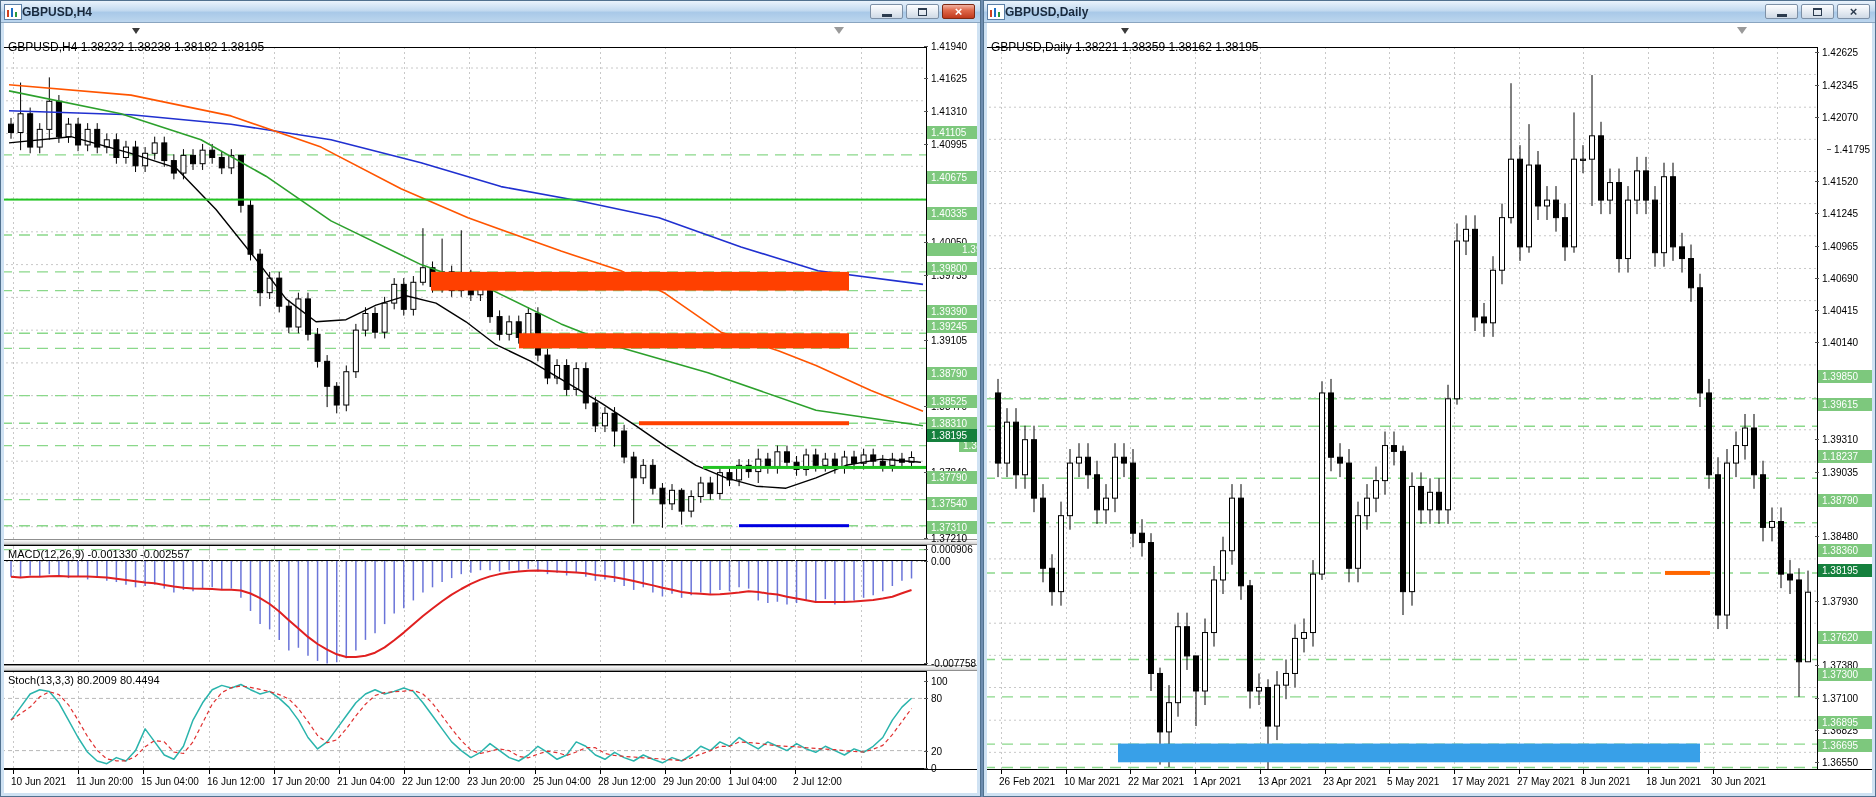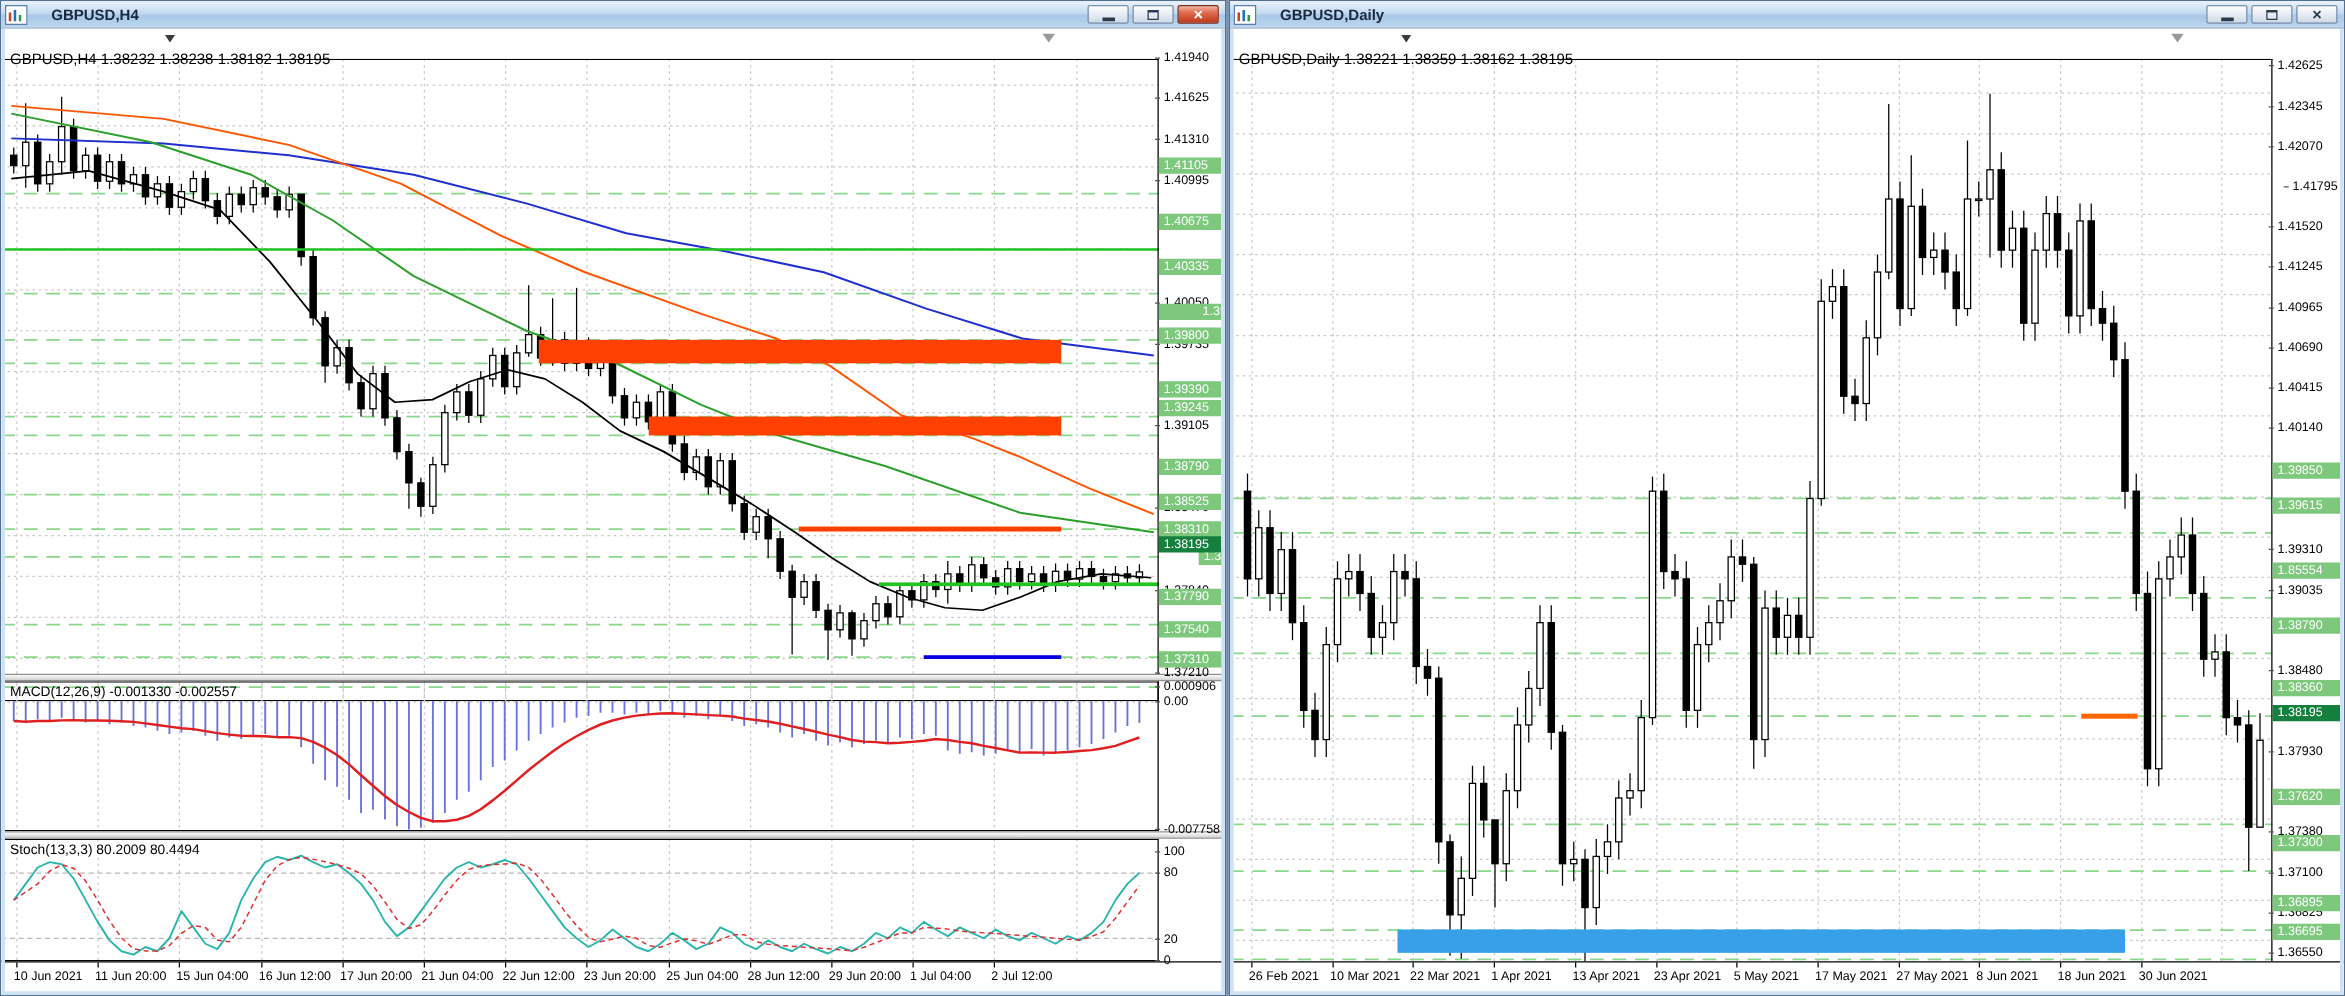--- a/index.html
+++ b/index.html
@@ -2,21 +2,21 @@
 <html><head>
 <meta charset="utf-8">
 <style>
   html,body{margin:0;padding:0;}
   body{width:1876px;height:797px;background:#6d8db0;font-family:"Liberation Sans",sans-serif;position:relative;overflow:hidden;}
   .window{position:absolute;top:0;height:797px;background:#fff;border:1px solid #51718f;box-sizing:border-box;}
   #win-left{left:0;width:981px;}
   #win-right{left:983px;width:893px;}
   .titlebar{position:absolute;top:0;left:0;right:0;height:22px;box-sizing:border-box;
     background:linear-gradient(#eaf3fc,#c3daf0 45%,#a9c9e8 55%,#bcd6ee);
-    border-bottom:1px solid #8aa5c0;display:flex;align-items:center;padding:0 3px;gap:19px;}
+    border-bottom:1px solid #8aa5c0;display:flex;align-items:center;padding:0 3px;gap:0;}
   .win-icon{width:16px;height:14px;background:#fff;border:1px solid #5b7fa6;position:relative;flex:0 0 auto;}
   .win-icon i{position:absolute;width:2px;background:#1c6fc4;bottom:2px;}
   .win-icon i:nth-child(1){left:2px;height:7px;background:#d04020;}
   .win-icon i:nth-child(2){left:6px;height:9px;}
   .win-icon i:nth-child(3){left:10px;height:5px;background:#2a9a3c;}
   .win-title{font-size:12px;font-weight:bold;color:#18293d;white-space:nowrap;}
   .win-buttons{margin-left:auto;display:flex;gap:3px;padding-right:2px;}
   .wbtn{width:33px;height:15px;border:1px solid #7d90a6;border-radius:2px;box-sizing:border-box;
     background:linear-gradient(#fdfeff,#e9eef4 45%,#cfdae6);display:flex;align-items:center;justify-content:center;color:#2b3b4e;}
   .wbtn.close-active{background:linear-gradient(#f2b3a2,#e06a4c 40%,#c03a1d);border-color:#7e2a14;color:#fff;}
@@ -796,21 +796,21 @@
       <div class="plabel grid" style="left: 834px; top: 410.4px; width: 56px;">1.39310</div>
       <div class="plabel grid" style="left: 834px; top: 442.6px; width: 56px;">1.39035</div>
       <div class="plabel grid" style="left: 834px; top: 507.4px; width: 56px;">1.38480</div>
       <div class="plabel grid" style="left: 834px; top: 571.7px; width: 56px;">1.37930</div>
       <div class="plabel grid" style="left: 834px; top: 636px; width: 56px;">1.37380</div>
       <div class="plabel grid" style="left: 834px; top: 668.7px; width: 56px;">1.37100</div>
       <div class="plabel grid" style="left: 834px; top: 700.9px; width: 56px;">1.36825</div>
       <div class="plabel grid" style="left: 834px; top: 733px; width: 56px;">1.36550</div>
       <div class="plabel level" style="left: 834px; top: 347.3px; width: 56px;">1.39850</div>
       <div class="plabel level" style="left: 834px; top: 374.8px; width: 56px;">1.39615</div>
-      <div class="plabel level" style="left: 834px; top: 426.8px; width: 56px;">1.85554</div>
+      <div class="plabel level" style="left: 834px; top: 426.8px; width: 56px;">1.18237</div>
       <div class="plabel level" style="left: 834px; top: 471.2px; width: 56px;">1.38790</div>
       <div class="plabel level" style="left: 834px; top: 521.4px; width: 56px;">1.38360</div>
       <div class="plabel level" style="left: 834px; top: 607.9px; width: 56px;">1.37620</div>
       <div class="plabel level" style="left: 834px; top: 645.3px; width: 56px;">1.37300</div>
       <div class="plabel level" style="left: 834px; top: 692.7px; width: 56px;">1.36895</div>
       <div class="plabel level" style="left: 834px; top: 716px; width: 56px;">1.36695</div>
       <div class="plabel cur" style="left: 834px; top: 540.7px; width: 56px;">1.38195</div>
       <div class="axis-area" style="top: 746px; width: 100%; height: 29px;"></div>
       <div class="ttick" style="left: 17px; top: 747px;"></div>
       <div class="tlabel" style="left: 15px; top: 753px;">26 Feb 2021</div>

